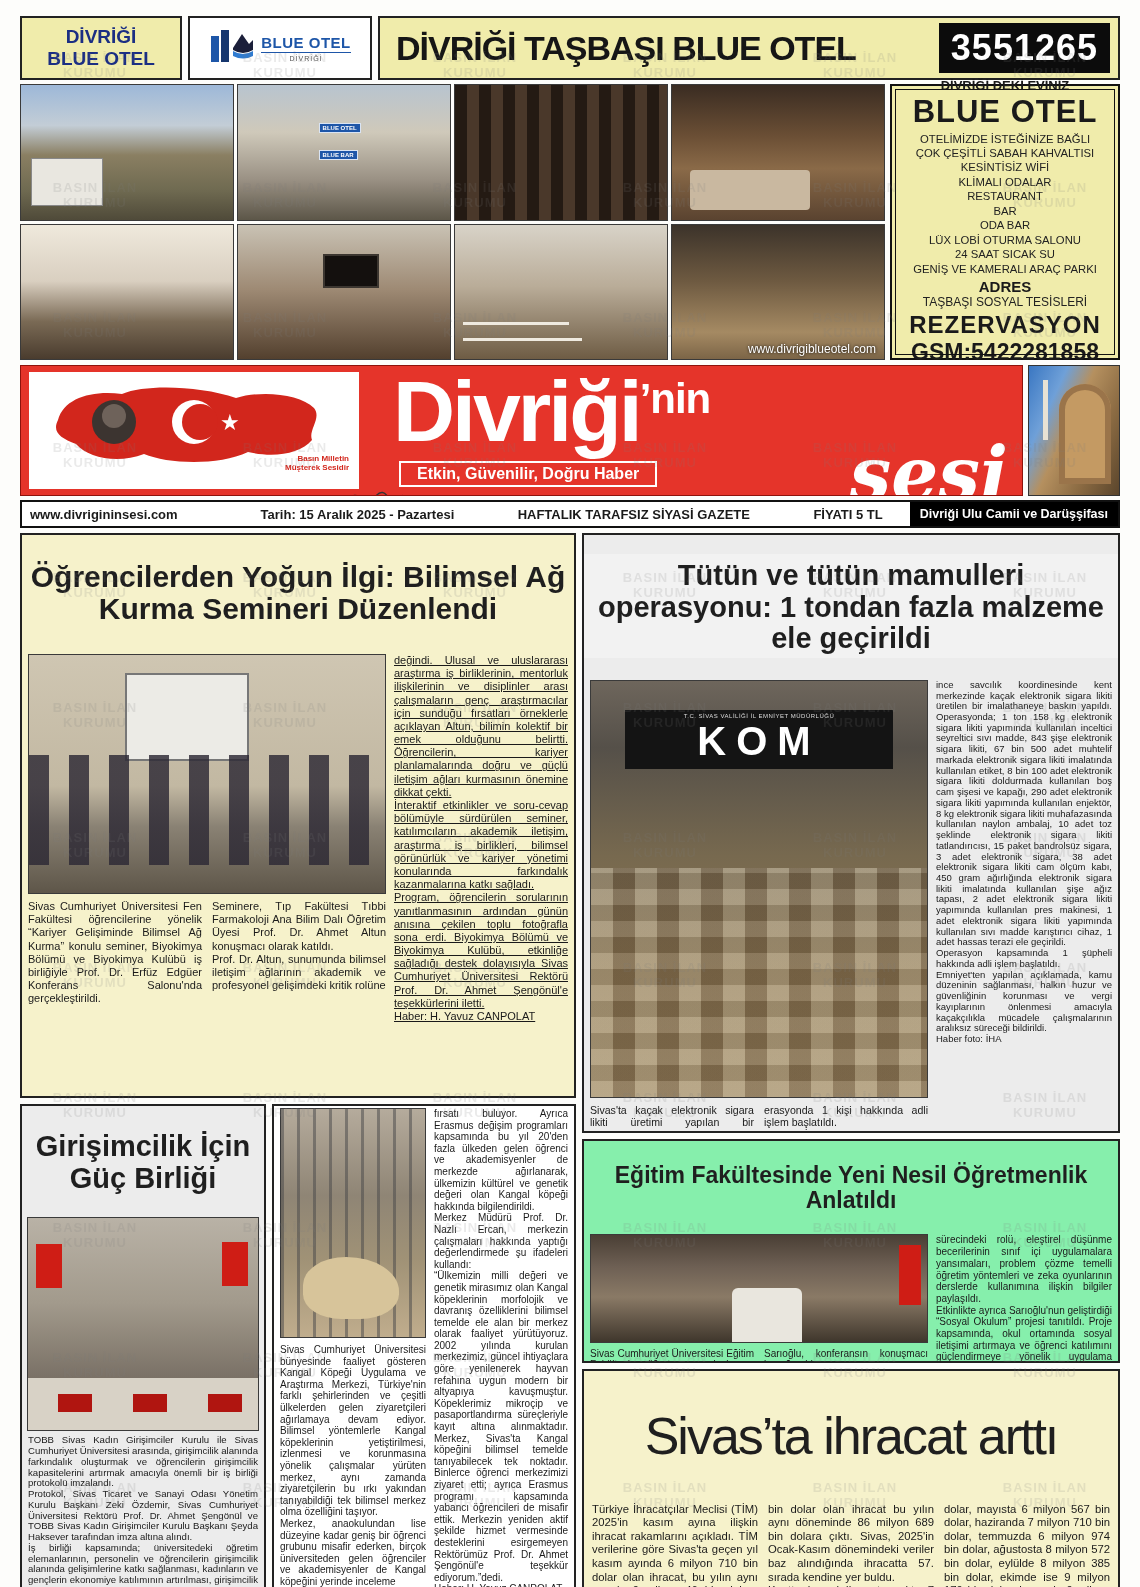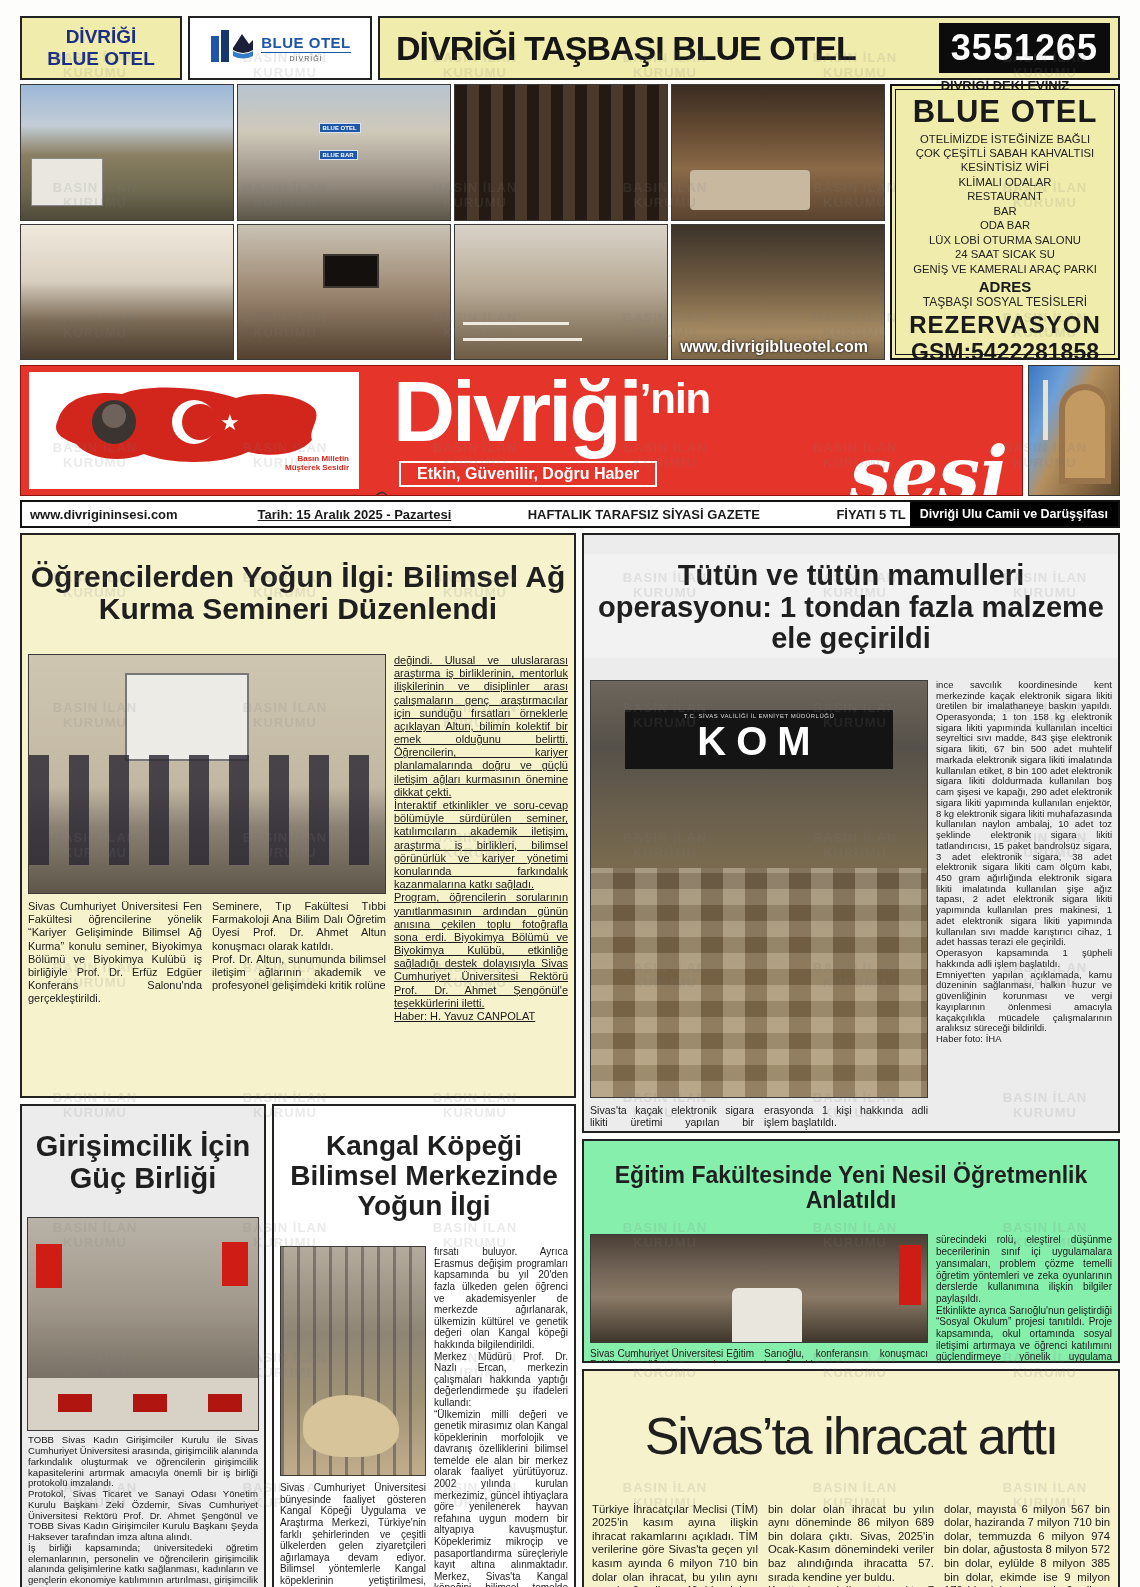--- a/index.html
+++ b/index.html
@@ -25,21 +25,21 @@
              justify-content:space-between;padding:0 8px 0 16px;}
   .ad-banner .bt{font-size:34px;font-weight:700;color:#161616;letter-spacing:-1px;}
   .phone-box{background:#0c0c0c;color:#fff;font-size:36px;font-weight:700;padding:4px 12px;letter-spacing:1px;}
 
   
   .strip-row{display:flex;gap:5px;height:276px;}
   .photo-grid{flex:1;display:grid;grid-template-columns:repeat(4,1fr);grid-template-rows:1fr 1fr;gap:3px;}
   .photo{position:relative;border:1px solid #3a3a3a;overflow:hidden;}
   .sign-chip{position:absolute;background:#1e56a8;color:#fff;font-size:6px;font-weight:700;
              padding:1px 3px;border:1px solid #d9e4f4;}
-  .url-overlay{position:absolute;right:16px;bottom:3px;color:#fff;font-weight:700;font-size:16px;text-shadow:0 0 3px #000;}
+  .url-overlay{position:absolute;right:8px;bottom:3px;color:#fff;font-weight:400;font-size:12px;text-shadow:0 0 3px #000;}
   .hotel-ad{width:230px;background:#f0ecab;border:2px solid #111;outline:1px solid #111;outline-offset:-6px;
             display:flex;flex-direction:column;align-items:center;justify-content:center;text-align:center;
             padding:14px 10px;box-sizing:border-box;}
   .ha-line1{font-weight:700;font-size:13px;}
   .ha-title{font-weight:700;font-size:31px;letter-spacing:1px;margin:1px 0 2px;}
   .ha-feat{font-size:11.3px;line-height:1.28;color:#222;}
   .ha-adres{font-weight:700;font-size:15px;margin-top:2px;}
   .ha-adres2{font-size:12px;}
   .ha-rez{font-weight:700;font-size:24px;letter-spacing:1px;margin-top:1px;}
   .ha-gsm{font-weight:700;font-size:23px;}
@@ -60,23 +60,23 @@
               font-weight:700;font-size:16px;}
   .mosque{width:90px;flex:0 0 auto;border:1px solid #333;
           background:linear-gradient(115deg,#3a77c2 0%,#6fa0d8 26%,#b5905f 45%,#8a6a42 72%,#5a452c 100%);
           position:relative;overflow:hidden;}
   .mosque .arch{position:absolute;right:8px;top:18px;width:52px;height:100px;background:#c49a63;
                 border-radius:26px 26px 0 0;box-shadow:inset 0 0 0 6px #9a744a;}
   .mosque .minaret{position:absolute;left:14px;top:14px;width:5px;height:60px;background:#e8e2d4;}
 
   
   .info-bar{display:flex;align-items:center;height:24px;border:2px solid #111;margin-top:4px;
-            font-weight:700;font-size:13px;background:#fff;position:relative;z-index:2;}
+            font-weight:700;font-size:13px;background:#fff;position:relative;z-index:2;gap:23px;}
   .ib-web{margin-left:8px;}
-  .ib-date{margin-left:80px;text-decoration:underline;}
+  .ib-date{margin-left:60px;}
   .ib-type{margin-left:auto;margin-right:auto;}
   .ib-price{margin-right:4px;}
   .ib-caption{background:#000;color:#fff;height:100%;display:flex;align-items:center;
               padding:0 10px;font-size:12.5px;white-space:nowrap;}
 
   
   .content{display:flex;gap:6px;margin-top:5px;}
   .left-col{width:556px;display:flex;flex-direction:column;gap:6px;flex:0 0 auto;}
   .right-col{flex:1;display:flex;flex-direction:column;gap:6px;min-width:0;}
   .article{border:2px solid #222;box-sizing:border-box;overflow:hidden;position:relative;}
@@ -452,21 +452,20 @@
               <div class="folder" style="left:180px;"></div>
             </div>
             <div class="body jt">TOBB Sivas Kadın Girişimciler Kurulu ile Sivas Cumhuriyet Üniversitesi arasında, girişimcilik alanında farkındalık oluşturmak ve öğrencilerin girişimcilik kapasitelerini artırmak amacıyla önemli bir iş birliği protokolü imzalandı.
 Protokol, Sivas Ticaret ve Sanayi Odası Yönetim Kurulu Başkanı Zeki Özdemir, Sivas Cumhuriyet Üniversitesi Rektörü Prof. Dr. Ahmet Şengönül ve TOBB Sivas Kadın Girişimciler Kurulu Başkanı Şeyda Haksever tarafından imza altına alındı.
 İş birliği kapsamında; üniversitedeki öğretim elemanlarının, personelin ve öğrencilerin girişimcilik alanında gelişimlerine katkı sağlanması, kadınların ve gençlerin ekonomiye katılımının artırılması, girişimcilik kültürünün yaygınlaştırılması ve üniversite bünyesindeki girişimcilik ekosisteminin güçlendirilmesi hedefleniyor.
 Protokolle birlikte, Sivas'ta girişimcilik farkındalığını artırmaya yönelik etkinlikler, eğitim programları, paneller, atölyeler ve ortak projeler hayata geçirilecek.
 Haber: A. ÜNGÖR</div>
           </article>
 
           <article class="article a-kangal">
-            <h1 class="headline">Kangal Köpeği Bilimsel Merkezinde Yoğun İlgi</h1>
             <div class="cols">
               <div class="colL">
                 <div class="photo ph-kangal">
                   <div class="fence"></div>
                   <div class="dog"></div>
                 </div>
                 <div class="txt jt">Sivas Cumhuriyet Üniversitesi bünyesinde faaliyet gösteren Kangal Köpeği Uygulama ve Araştırma Merkezi, Türkiye'nin farklı şehirlerinden ve çeşitli ülkelerden gelen ziyaretçileri ağırlamaya devam ediyor. Bilimsel yöntemlerle Kangal köpeklerinin yetiştirilmesi, izlenmesi ve korunmasına yönelik çalışmalar yürüten merkez, aynı zamanda ziyaretçilerin bu ırkı yakından tanıyabildiği tek bilimsel merkez olma özelliğini taşıyor.
 Merkez, anaokulundan lise düzeyine kadar geniş bir öğrenci grubunu misafir ederken, birçok üniversiteden gelen öğrenciler ve akademisyenler de Kangal köpeğini yerinde inceleme</div>
               </div>
               <div class="colR jt">fırsatı buluyor. Ayrıca Erasmus değişim programları kapsamında bu yıl 20'den fazla ülkeden gelen öğrenci ve akademisyenler de merkezde ağırlanarak, ülkemizin kültürel ve genetik değeri olan Kangal köpeği hakkında bilgilendirildi.

